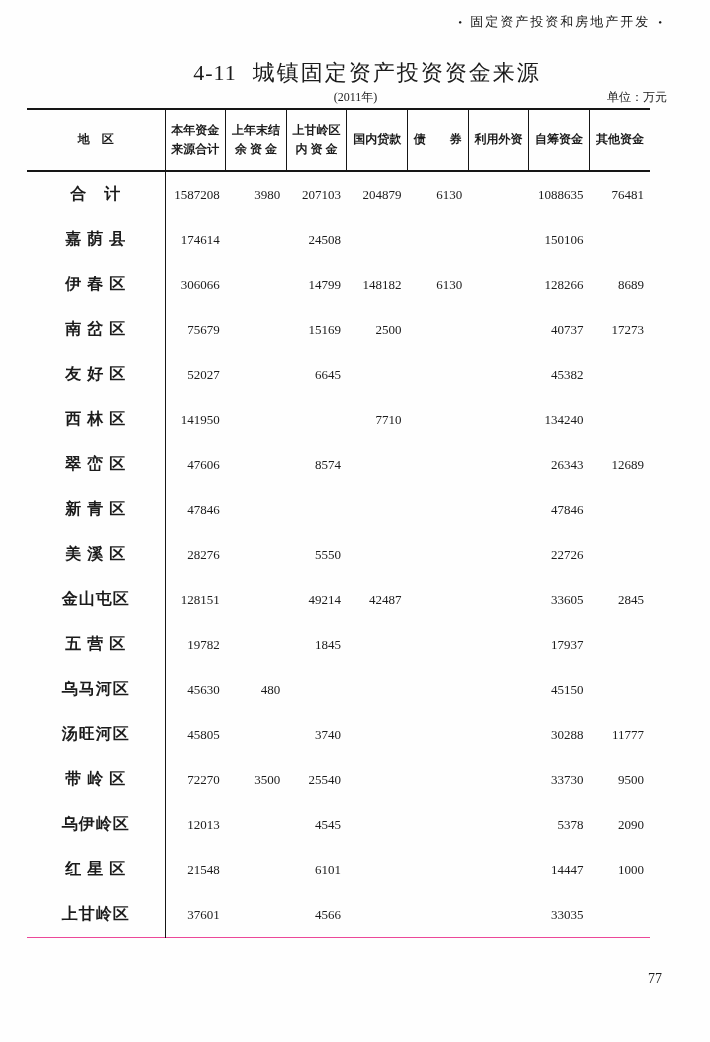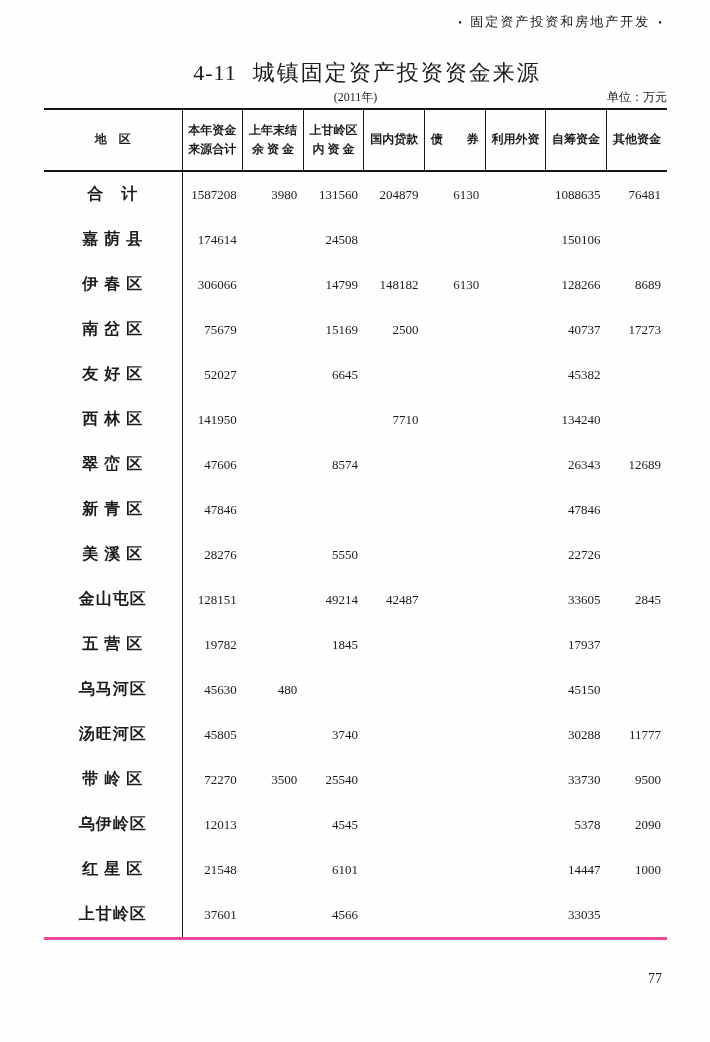--- a/index.html
+++ b/index.html
@@ -40,26 +40,26 @@
     left: 44px;
     width: 623px;
     height: 16px;
     font-size: 12px;
   }
   .year-note { position: absolute; left: 50%; transform: translateX(-50%); }
   .unit-note { position: absolute; right: 0; margin-left: 30px; }
   table.stat-table {
     position: absolute;
     top: 108px;
-    left: 44px;
+    left: 27px;
     width: 623px;
     border-collapse: collapse;
     table-layout: fixed;
     border-top: 2px solid #161616;
-    border-bottom: 3px solid #ec4899;
+    border-bottom: 1px solid #ec4899;
   }
   col.region-col { width: 138px; }
   thead th {
     height: 60px;
     border-right: 1px solid #161616;
     border-bottom: 2px solid #161616;
     font-size: 12px;
     font-weight: bold;
     text-align: center;
     vertical-align: middle;
@@ -132,21 +132,21 @@
           <th>利用外资</th>
           <th>自筹资金</th>
           <th>其他资金</th>
         </tr>
     </thead>
     <tbody id="table-body">
         <tr>
           <td class="region">合　计</td>
           <td class="num">1587208</td>
           <td class="num">3980</td>
-          <td class="num">131560</td>
+          <td class="num">207103</td>
           <td class="num">204879</td>
           <td class="num">6130</td>
           <td class="num"></td>
           <td class="num">1088635</td>
           <td class="num">76481</td>
         </tr>
         <tr>
           <td class="region">嘉 荫 县</td>
           <td class="num">174614</td>
           <td class="num"></td>

